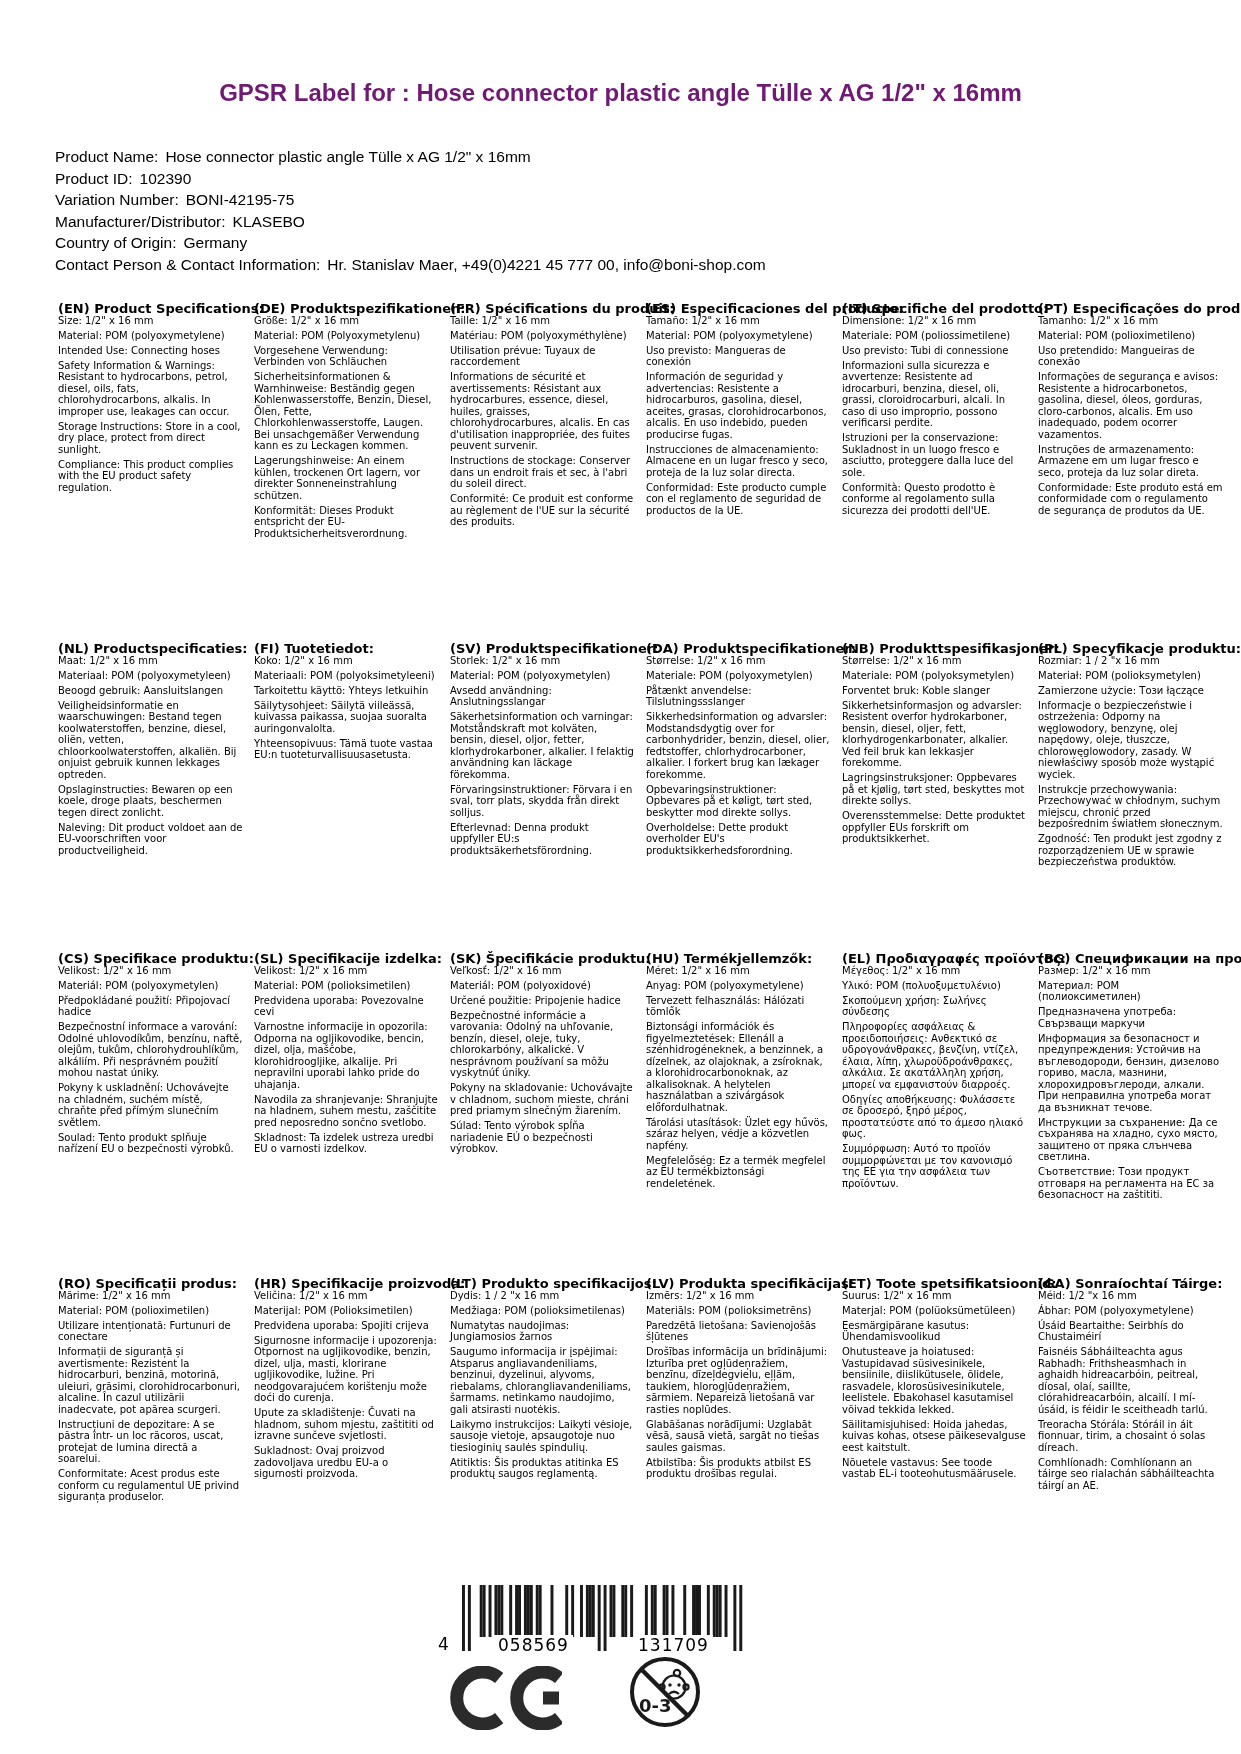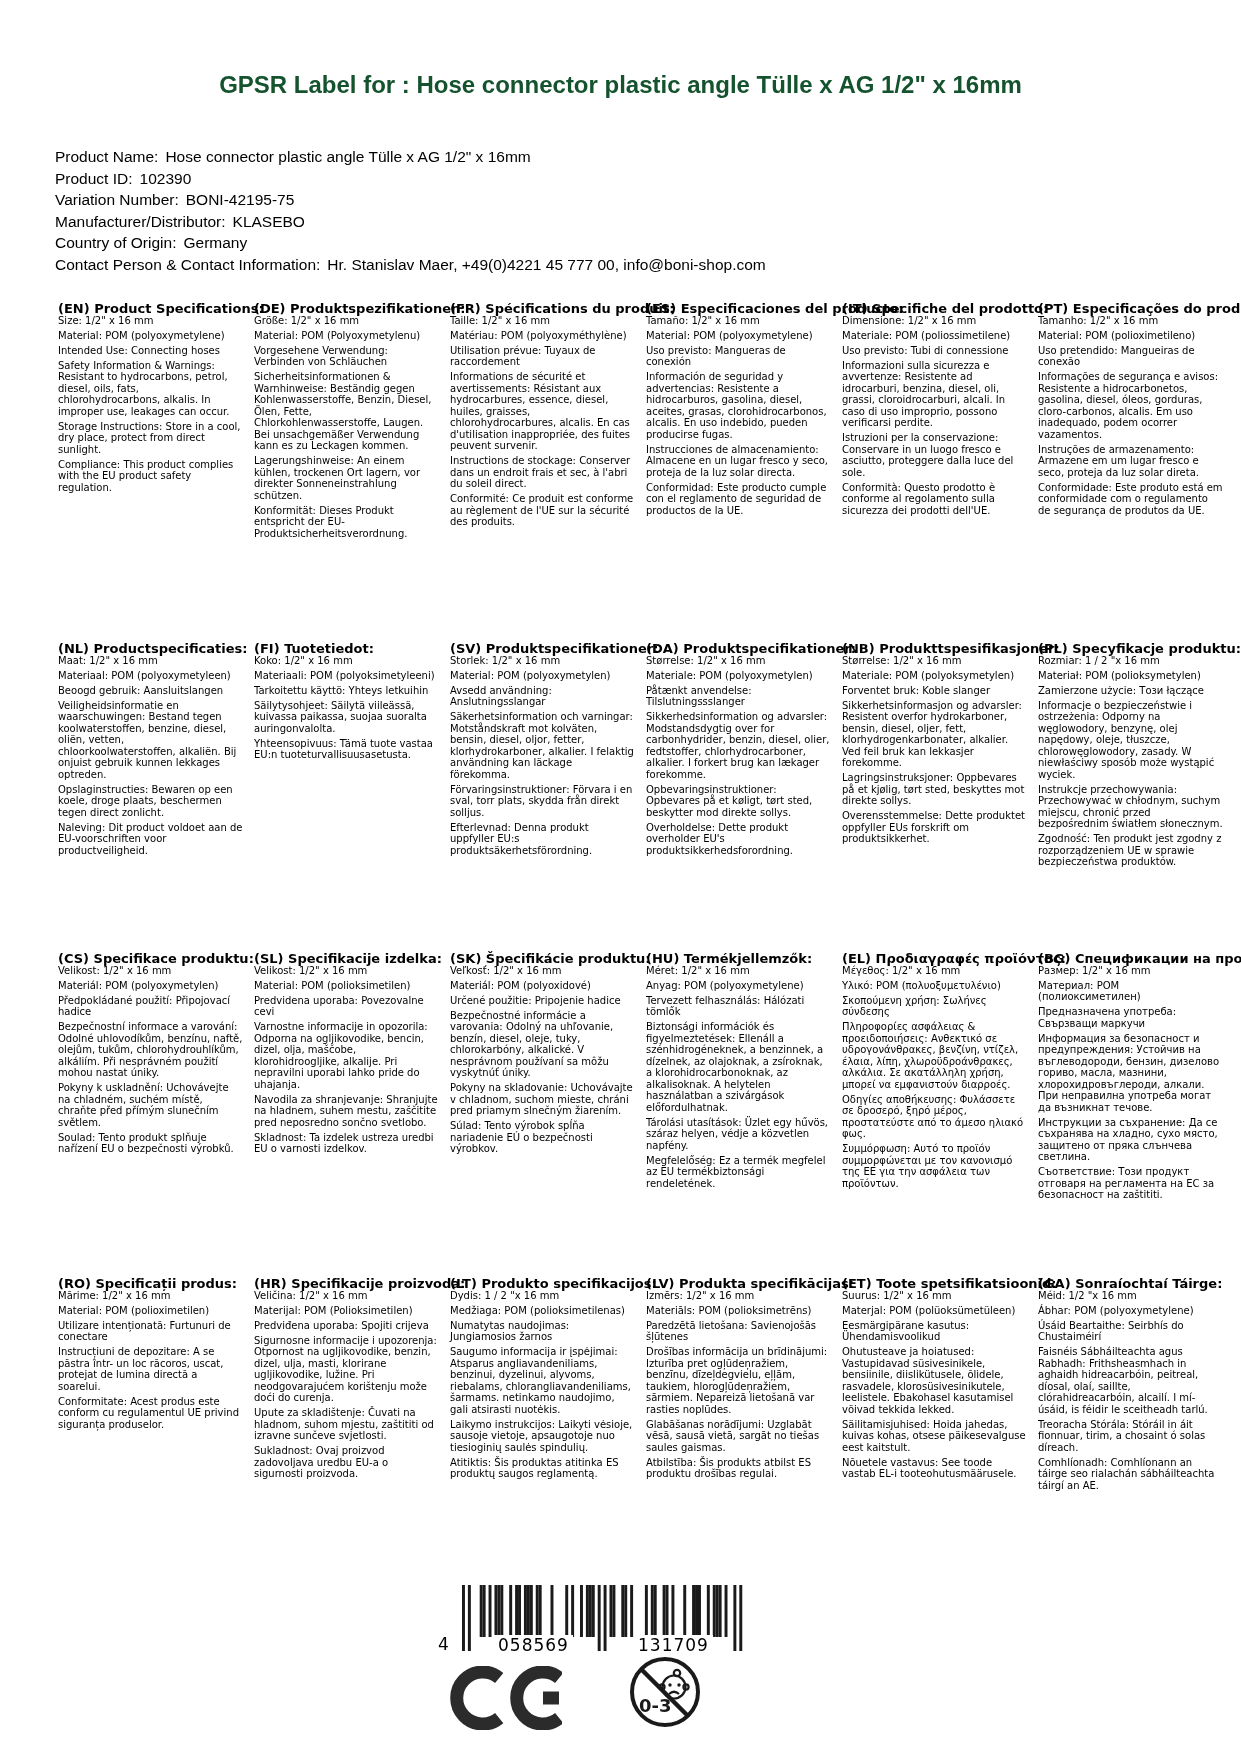--- a/index.html
+++ b/index.html
@@ -5,22 +5,22 @@
   html,body { margin:0; padding:0; background:#fff; }
   .page {
     position:relative; width:1241px; height:1754px; background:#ffffff;
     overflow:hidden; color:#000;
     font-family:"DejaVu Sans", sans-serif;
   }
   .title {
     position:absolute; top:60px; left:0; right:0; text-align:center;
   }
   .title h1 {
-    margin:8px auto; max-width:880px;
-    font:bold 24px/1.45 "Liberation Sans", sans-serif; color:#14532d;
+    margin:16px auto; max-width:880px;
+    font:bold 24px/1.45 "Liberation Sans", sans-serif; color:#701a75;
   }
   .pinfo {
     position:absolute; left:55px; top:146px;
     font-family:"Liberation Sans", sans-serif; font-size:15.5px; line-height:21.5px;
   }
   .pinfo .info-row { white-space:nowrap; }
   .pinfo .label { font-weight:normal; }
   .pinfo .value { margin-left:7px; }
 
   .grid {
@@ -102,21 +102,21 @@
         <p>Información de seguridad y advertencias: Resistente a hidrocarburos, gasolina, diesel, aceites, grasas, clorohidrocarbonos, alcalis. En uso indebido, pueden producirse fugas.</p>
         <p>Instrucciones de almacenamiento: Almacene en un lugar fresco y seco, proteja de la luz solar directa.</p>
         <p>Conformidad: Este producto cumple con el reglamento de seguridad de productos de la UE.</p>
       </div>
       <div class="block">
         <div class="block-header">(IT) Specifiche del prodotto:</div>
         <p>Dimensione: 1/2" x 16 mm</p>
         <p>Materiale: POM (poliossimetilene)</p>
         <p>Uso previsto: Tubi di connessione</p>
         <p>Informazioni sulla sicurezza e avvertenze: Resistente ad idrocarburi, benzina, diesel, oli, grassi, cloroidrocarburi, alcali. In caso di uso improprio, possono verificarsi perdite.</p>
-        <p>Istruzioni per la conservazione: Conservare in un luogo fresco e asciutto, proteggere dalla luce del sole.</p>
+        <p>Istruzioni per la conservazione: Sukladnost in un luogo fresco e asciutto, proteggere dalla luce del sole.</p>
         <p>Conformità: Questo prodotto è conforme al regolamento sulla sicurezza dei prodotti dell'UE.</p>
       </div>
       <div class="block">
         <div class="block-header">(PT) Especificações do produto:</div>
         <p>Tamanho: 1/2" x 16 mm</p>
         <p>Material: POM (polioximetileno)</p>
         <p>Uso pretendido: Mangueiras de conexão</p>
         <p>Informações de segurança e avisos: Resistente a hidrocarbonetos, gasolina, diesel, óleos, gorduras, cloro-carbonos, alcalis. Em uso inadequado, podem ocorrer vazamentos.</p>
         <p>Instruções de armazenamento: Armazene em um lugar fresco e seco, proteja da luz solar direta.</p>
         <p>Conformidade: Este produto está em conformidade com o regulamento de segurança de produtos da UE.</p>
@@ -226,20 +226,21 @@
         <p>Предназначена употреба: Свързващи маркучи</p>
         <p>Информация за безопасност и предупреждения: Устойчив на въглеводороди, бензин, дизелово гориво, масла, мазнини, хлорохидровъглероди, алкали. При неправилна употреба могат да възникнат течове.</p>
         <p>Инструкции за съхранение: Да се съхранява на хладно, сухо място, защитено от пряка слънчева светлина.</p>
         <p>Съответствие: Този продукт отговаря на регламента на ЕС за безопасност на zaštititi.</p>
       </div>
       <div class="block">
         <div class="block-header">(RO) Specificații produs:</div>
         <p>Mărime: 1/2" x 16 mm</p>
         <p>Material: POM (polioximetilen)</p>
         <p>Utilizare intenționată: Furtunuri de conectare</p>
+        <p>Informații de siguranță și avertismente: Rezistent la hidrocarburi, benzină, motorină, uleiuri, grăsimi, clorohidrocarbonuri, alcaline. În cazul utilizării inadecvate, pot apărea scurgeri.</p>
         <p>Instrucțiuni de depozitare: A se păstra într- un loc răcoros, uscat, protejat de lumina directă a soarelui.</p>
         <p>Conformitate: Acest produs este conform cu regulamentul UE privind siguranța produselor.</p>
       </div>
       <div class="block">
         <div class="block-header">(HR) Specifikacije proizvoda:</div>
         <p>Veličina: 1/2" x 16 mm</p>
         <p>Materijal: POM (Polioksimetilen)</p>
         <p>Predviđena uporaba: Spojiti crijeva</p>
         <p>Sigurnosne informacije i upozorenja: Otpornost na ugljikovodike, benzin, dizel, ulja, masti, klorirane ugljikovodike, lužine. Pri neodgovarajućem korištenju može doći do curenja.</p>
         <p>Upute za skladištenje: Čuvati na hladnom, suhom mjestu, zaštititi od izravne sunčeve svjetlosti.</p>

